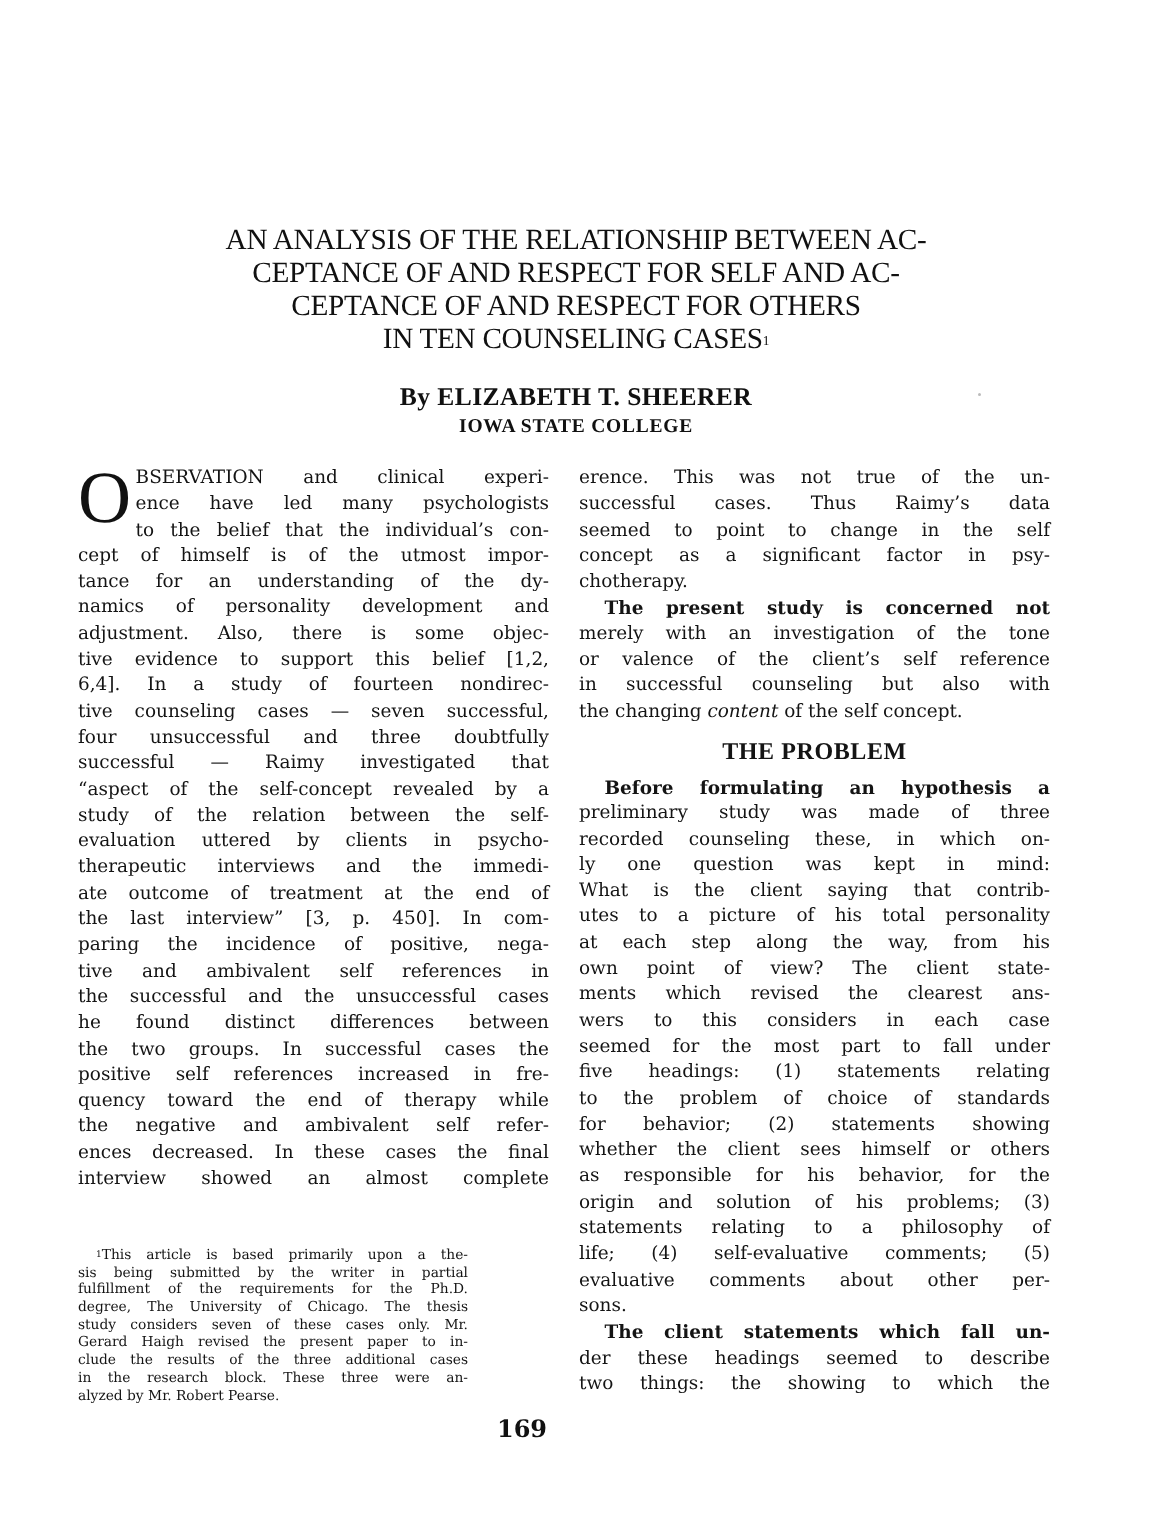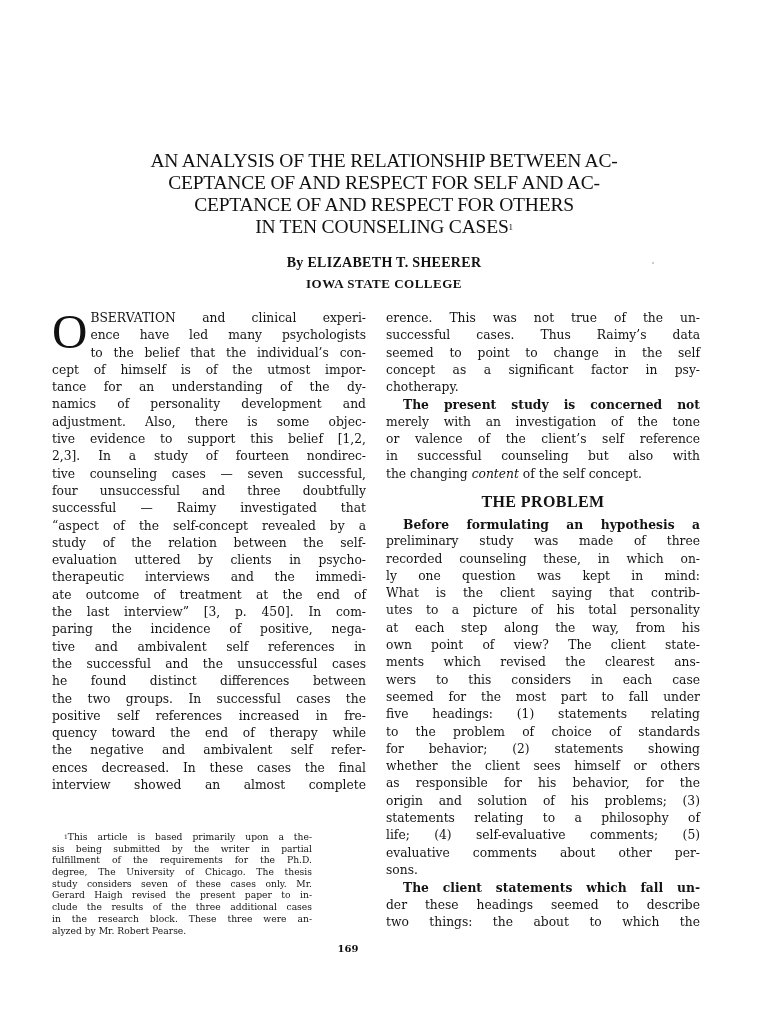--- a/index.html
+++ b/index.html
@@ -12,21 +12,21 @@
     position: absolute; left: 70px; top: 150px; width: 628px;
     text-align: center;
     font-family: "Liberation Serif", serif;
     font-size: 19.5px; line-height: 22px; letter-spacing: -0.2px;
     color: #111;
   }
   .title-line { display: block; white-space: nowrap; }
   .byline {
     position: absolute; left: 0; width: 768px; top: 255px; text-align: center;
     font-family: "Liberation Serif", serif; font-weight: bold;
-    font-size: 14px; letter-spacing: 0.3px; color: #111;
+    font-size: 17px; letter-spacing: 0.3px; color: #111;
   }
   .affil {
     position: absolute; left: 0; width: 768px; top: 276px; text-align: center;
     font-family: "Liberation Serif", serif; font-weight: bold;
     font-size: 13px; letter-spacing: 0.5px; color: #111;
   }
   .col {
     position: absolute; top: 310px; width: 314px;
     font-family: "DejaVu Serif", serif;
     font-size: 12.3px; line-height: 17.3px; color: #141414;
@@ -50,21 +50,21 @@
   .footnote {
     position: absolute; left: 52px; top: 831px; width: 260px;
     font-family: "DejaVu Serif", serif;
     font-size: 9.2px; line-height: 11.7px; color: #141414;
   }
   .footnote .line { height: 11.7px; }
   .fn-indent { padding-left: 12px; }
   sup.fn { font-size: 6px; vertical-align: top; }
   .page-number {
     position: absolute; left: 0; width: 696px; top: 943px; text-align: center;
-    font-family: "DejaVu Serif", serif; font-weight: bold; font-size: 10px; color: #111;
+    font-family: "DejaVu Serif", serif; font-weight: bold; font-size: 16px; color: #111;
   }
   .title-sup { font-size: 9px; vertical-align: top; }
   .speck { position:absolute; width:2px; height:2px; background:#bbb; border-radius:50%; }
 </style>
 </head>
 <body>
 
 <div class="title-block">
   <span class="title-line">AN ANALYSIS OF THE RELATIONSHIP BETWEEN AC-</span>
   <span class="title-line">CEPTANCE OF AND RESPECT FOR SELF AND AC-</span>
@@ -79,21 +79,21 @@
   <span class="dropcap">O</span>
   <span class="dropline">BSERVATION and clinical experi-</span>
   <span class="dropline">ence have led many psychologists</span>
   <div id="left-lines">
       <span class="line">to the belief that the individual’s con-</span>
       <span class="line">cept of himself is of the utmost impor-</span>
       <span class="line">tance for an understanding of the dy-</span>
       <span class="line">namics of personality development and</span>
       <span class="line">adjustment. Also, there is some objec-</span>
       <span class="line">tive evidence to support this belief [1,2,</span>
-      <span class="line">2,3]. In a study of fourteen nondirec-</span>
+      <span class="line">6,4]. In a study of fourteen nondirec-</span>
       <span class="line">tive counseling cases — seven successful,</span>
       <span class="line">four unsuccessful and three doubtfully</span>
       <span class="line">successful — Raimy investigated that</span>
       <span class="line">“aspect of the self-concept revealed by a</span>
       <span class="line">study of the relation between the self-</span>
       <span class="line">evaluation uttered by clients in psycho-</span>
       <span class="line">therapeutic interviews and the immedi-</span>
       <span class="line">ate outcome of treatment at the end of</span>
       <span class="line">the last interview” [3, p. 450]. In com-</span>
       <span class="line">paring the incidence of positive, nega-</span>
@@ -158,19 +158,19 @@
       <span class="line">as responsible for his behavior, for the</span>
       <span class="line">origin and solution of his problems; (3)</span>
       <span class="line">statements relating to a philosophy of</span>
       <span class="line">life; (4) self-evaluative comments; (5)</span>
       <span class="line">evaluative comments about other per-</span>
       <span class="line last">sons.</span>
     </div>
   <div id="r-p4">
       <span class="line indent">The client statements which fall un-</span>
       <span class="line">der these headings seemed to describe</span>
-      <span class="line">two things: the about to which the</span>
+      <span class="line">two things: the showing to which the</span>
     </div>
 </div>
 
 <div class="page-number">169</div>
 
 <div class="speck" style="left:652px;top:262px;"></div>
 
 </body></html>

